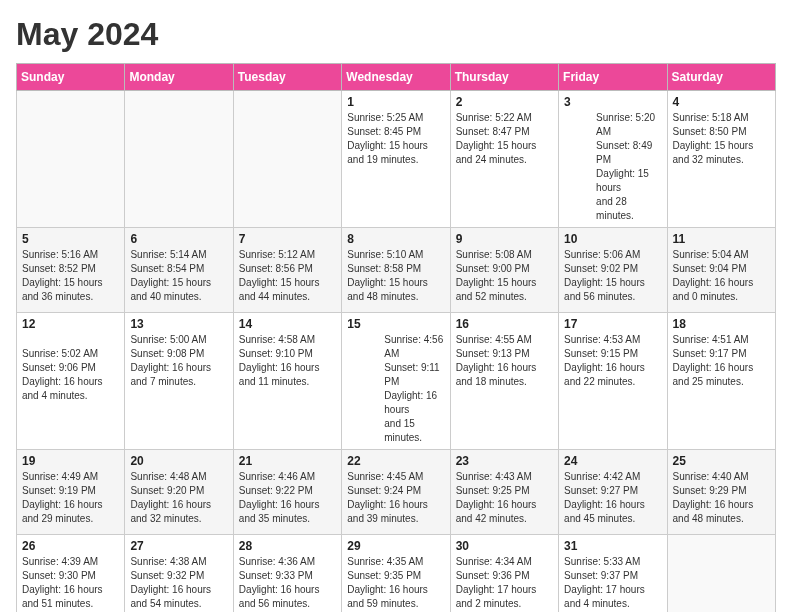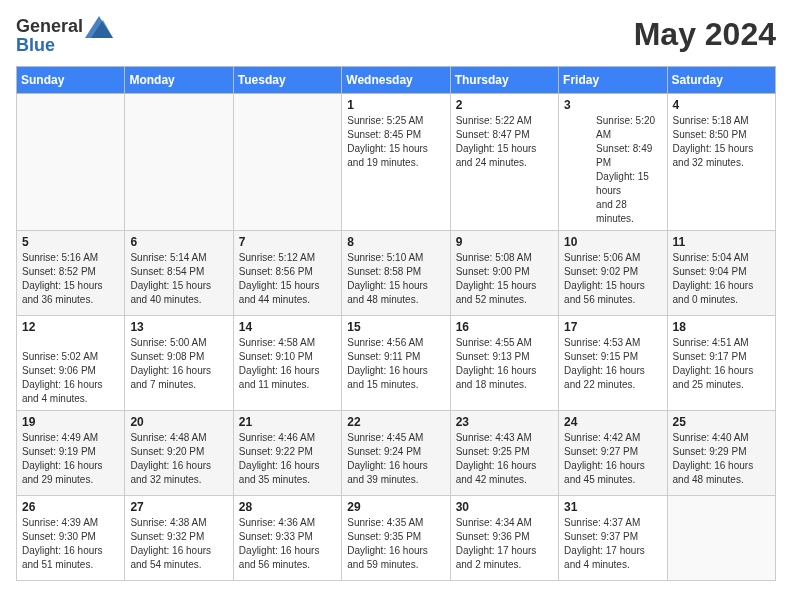--- a/index.html
+++ b/index.html
@@ -37,21 +37,21 @@
     .location-title {
       font-size: 16px;
       color: #333;
     }
     table {
       width: 100%;
       border-collapse: collapse;
       table-layout: fixed;
     }
     thead tr th {
-      background-color: #3b82f6;
+      background-color: #ec4899;
       color: #fff;
       font-size: 12px;
       font-weight: bold;
       padding: 6px 4px;
       text-align: left;
       border: 1px solid #bbb;
       margin-top: 48px;
     }
     tbody tr td {
       vertical-align: top;
@@ -77,32 +77,20 @@
       color: #333;
     }
     .empty-cell {
       background: #f9f9f9;
     }
   </style>
 </head>
 <body>
 
 <div class="header">
-  <div class="logo">
-    <div style="display:flex;flex-direction:column;line-height:1.1">
-      <span style="display:flex;align-items:center;">
-        <span style="font-size:18px;font-weight:bold;color:#333;">General</span>
-        <svg class="logo-icon" viewBox="0 0 28 22" xmlns="http://www.w3.org/2000/svg">
-          <polygon points="0,22 14,0 28,22" fill="#2a6db5" opacity="0.85"></polygon>
-          <polygon points="6,22 18,4 28,22" fill="#1a4d8a" opacity="0.6"></polygon>
-        </svg>
-      </span>
-      <span style="font-size:18px;font-weight:bold;color:#2a6db5;margin-top:-2px;">Blue</span>
-    </div>
-  </div>
   <div class="title-block">
     <div class="month-title">May 2024</div>
   </div>
 </div>
 
 <table>
   <thead>
     <tr>
     <th>Sunday</th>
         <th>Monday</th>
@@ -215,21 +203,21 @@
         </td>
         <td>
           <span class="day-number">14</span>
           <div class="day-info" style="white-space: pre-line;">Sunrise: 4:58 AM
 Sunset: 9:10 PM
 Daylight: 16 hours
 and 11 minutes.</div>
         </td>
         <td>
           <span class="day-number">15</span>
-          <div class="day-info" style="white-space: pre-line;">Sunrise: 4:56 AM
+          <div class="day-info" style="white-space: pre-line; margin-left: 37px;">Sunrise: 4:56 AM
 Sunset: 9:11 PM
 Daylight: 16 hours
 and 15 minutes.</div>
         </td>
         <td>
           <span class="day-number">16</span>
           <div class="day-info" style="white-space: pre-line;">Sunrise: 4:55 AM
 Sunset: 9:13 PM
 Daylight: 16 hours
 and 18 minutes.</div>
@@ -331,21 +319,21 @@
         </td>
         <td>
           <span class="day-number">30</span>
           <div class="day-info" style="white-space: pre-line;">Sunrise: 4:34 AM
 Sunset: 9:36 PM
 Daylight: 17 hours
 and 2 minutes.</div>
         </td>
         <td>
           <span class="day-number">31</span>
-          <div class="day-info" style="white-space: pre-line;">Sunrise: 4:37 AM
+          <div class="day-info" style="white-space: pre-line;">Sunrise: 5:33 AM
 Sunset: 9:37 PM
 Daylight: 17 hours
 and 4 minutes.</div>
         </td>
         <td class="empty-cell"></td>
       </tr>
     </tbody>
 </table>
 
 </body></html>

